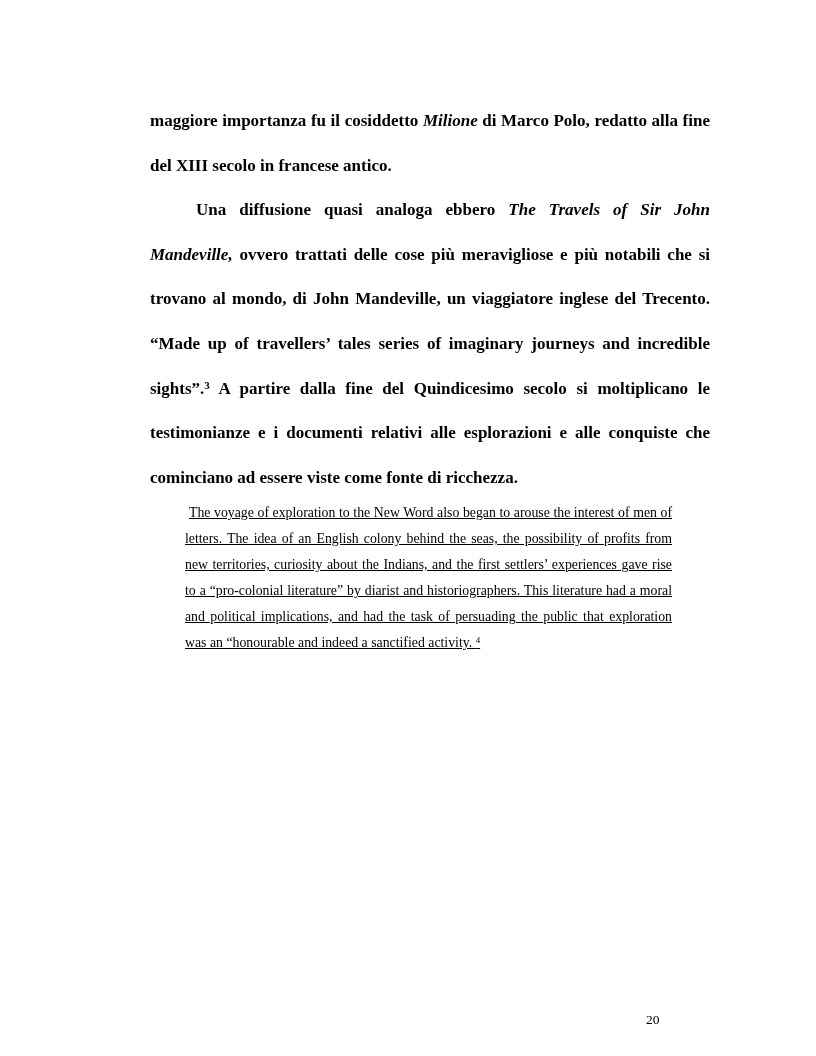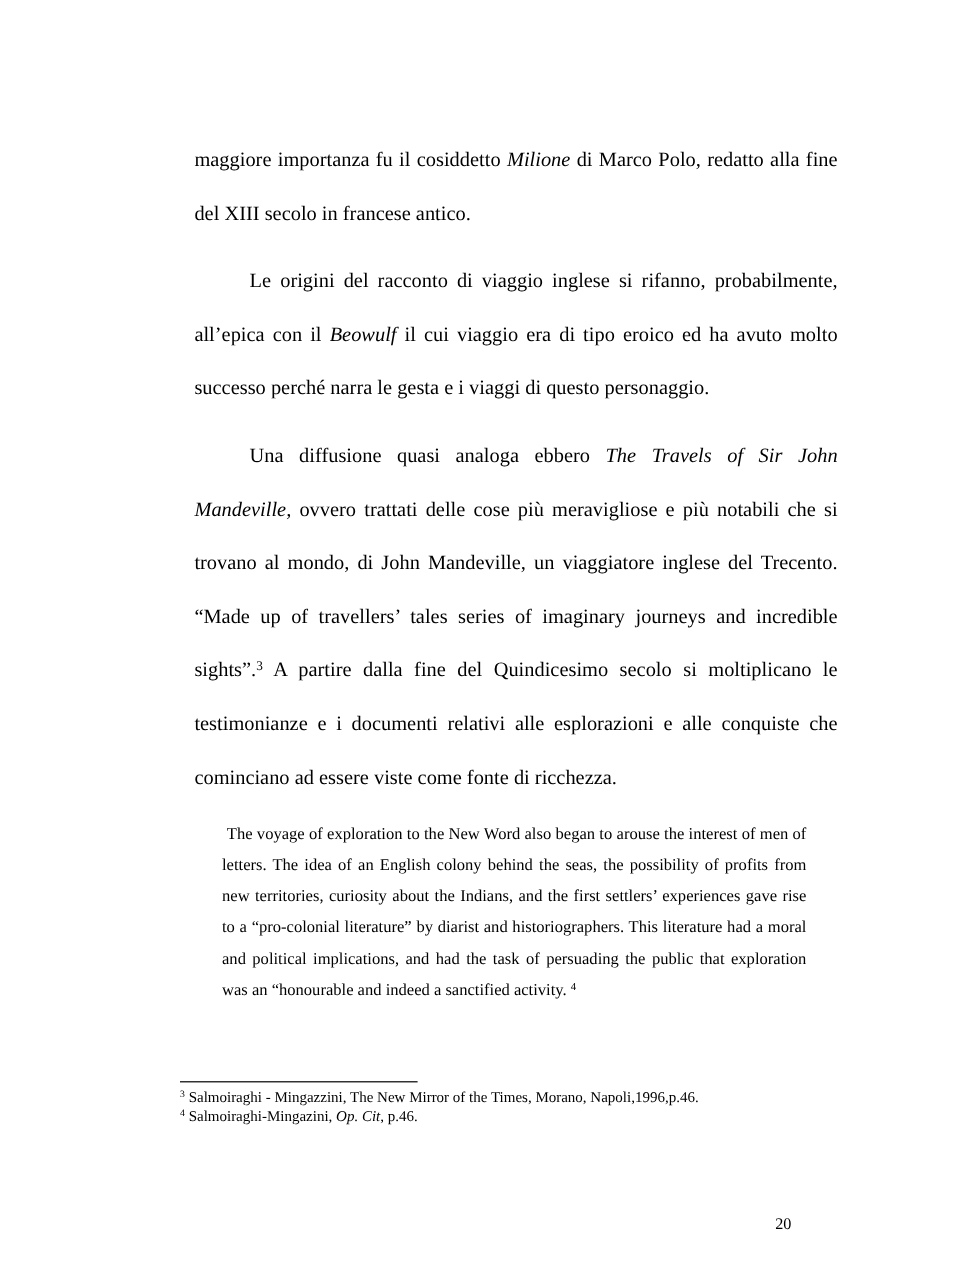--- a/index.html
+++ b/index.html
@@ -12,39 +12,41 @@
     font-family: "Liberation Serif", serif;
     overflow: hidden;
   }
   .content {
     position: absolute;
     left: 150px;
     top: 99px;
     width: 560px;
   }
   .body-p {
-    margin: 12px;
+    margin: 0;
     font-size: 17px;
     line-height: 44.6px;
     text-align: justify;
+    font-weight: bold;
   }
   .body-p.indent { text-indent: 46px; }
   .i { font-style: italic; }
   .sup {
     font-size: 0.65em;
     line-height: 0;
     position: relative;
     top: -0.45em;
   }
   .quote {
     margin: 0 38px 0 35px;
     font-size: 13.8px;
     line-height: 26px;
     text-align: justify;
     text-indent: 4px;
+    text-decoration: underline;
   }
   .footnotes {
     position: absolute;
     left: 150px;
     top: 901px;
     width: 560px;
     font-size: 12.5px;
     line-height: 15.5px;
   }
   .fn-rule {
@@ -64,29 +66,23 @@
 </style>
 </head>
 <body>
 
 <div class="page">
 
   <div class="content">
 
     <p class="body-p"><span>maggiore importanza fu il cosiddetto </span><span class="i">Milione</span><span> di Marco Polo, redatto alla fine del XIII secolo in francese antico.</span></p>
 
-    <p class="body-p indent"><span>Le origini del racconto di viaggio inglese si rifanno, probabilmente, all’epica con il </span><span class="i">Beowulf</span><span> il cui viaggio era di tipo eroico ed ha avuto molto successo perché narra le gesta e i viaggi di questo personaggio.</span></p>
 
     <p class="body-p indent"><span>Una diffusione quasi analoga ebbero </span><span class="i">The Travels of Sir John Mandeville,</span><span> ovvero trattati delle cose più meravigliose e più notabili che si trovano al mondo, di John Mandeville, un viaggiatore inglese del Trecento. “Made up of travellers’ tales series of imaginary journeys and incredible sights”.</span><span class="sup">3</span><span> A partire dalla fine del Quindicesimo secolo si moltiplicano le testimonianze e i documenti relativi alle esplorazioni e alle conquiste che cominciano ad essere viste come fonte di ricchezza.</span></p>
 
     <div class="quote"><span>The voyage of exploration to the New Word also began to arouse the interest of men of letters. The idea of an English colony behind the seas, the possibility of profits from new territories, curiosity about the Indians, and the first settlers’ experiences gave rise to a “pro-colonial literature” by diarist and historiographers. This literature had a moral and political implications, and had the task of persuading the public that exploration was an “honourable and indeed a sanctified activity. </span><span class="sup">4</span></div>
 
   </div>
 
-  <div class="footnotes">
-    <div class="fn-rule"></div>
-    <p class="fn"><span class="sup">3</span><span> Salmoiraghi - Mingazzini, The New Mirror of the Times, Morano, Napoli,1996,p.46.</span></p>
-    <p class="fn"><span class="sup">4</span><span> Salmoiraghi-Mingazini, </span><span class="i">Op. Cit</span><span>, p.46.</span></p>
-  </div>
 
   <div class="page-num">20</div>
 
 </div>
 
 </body></html>

